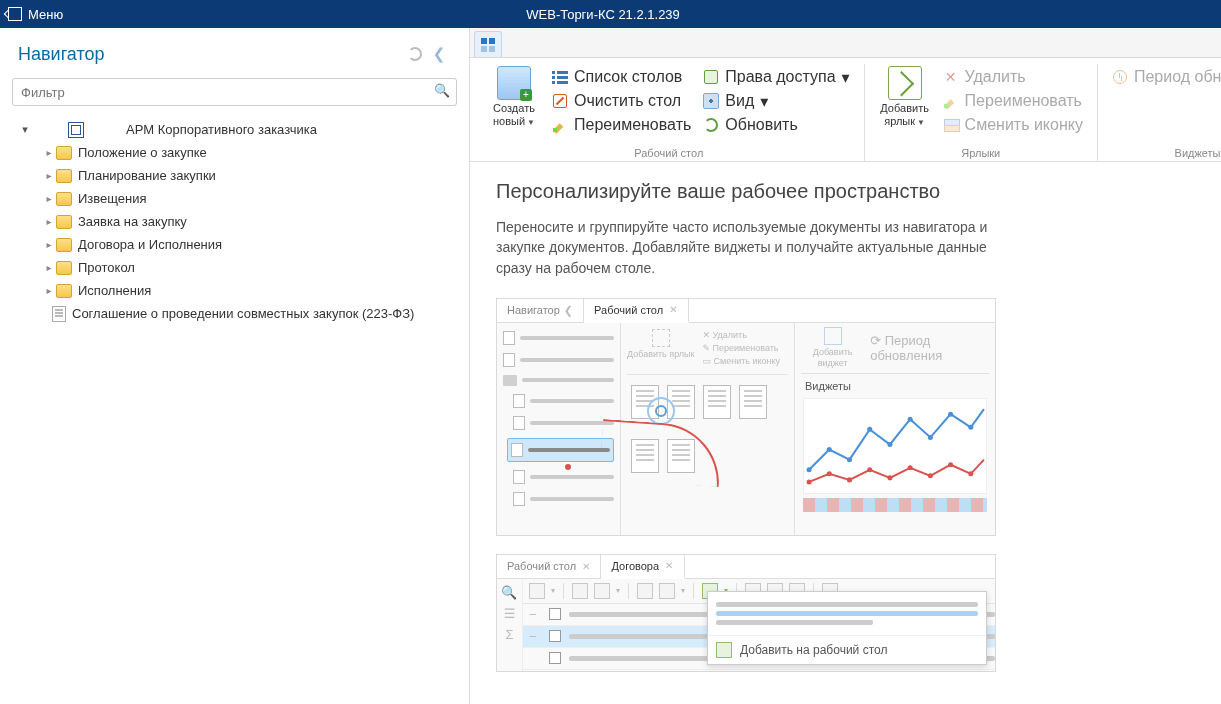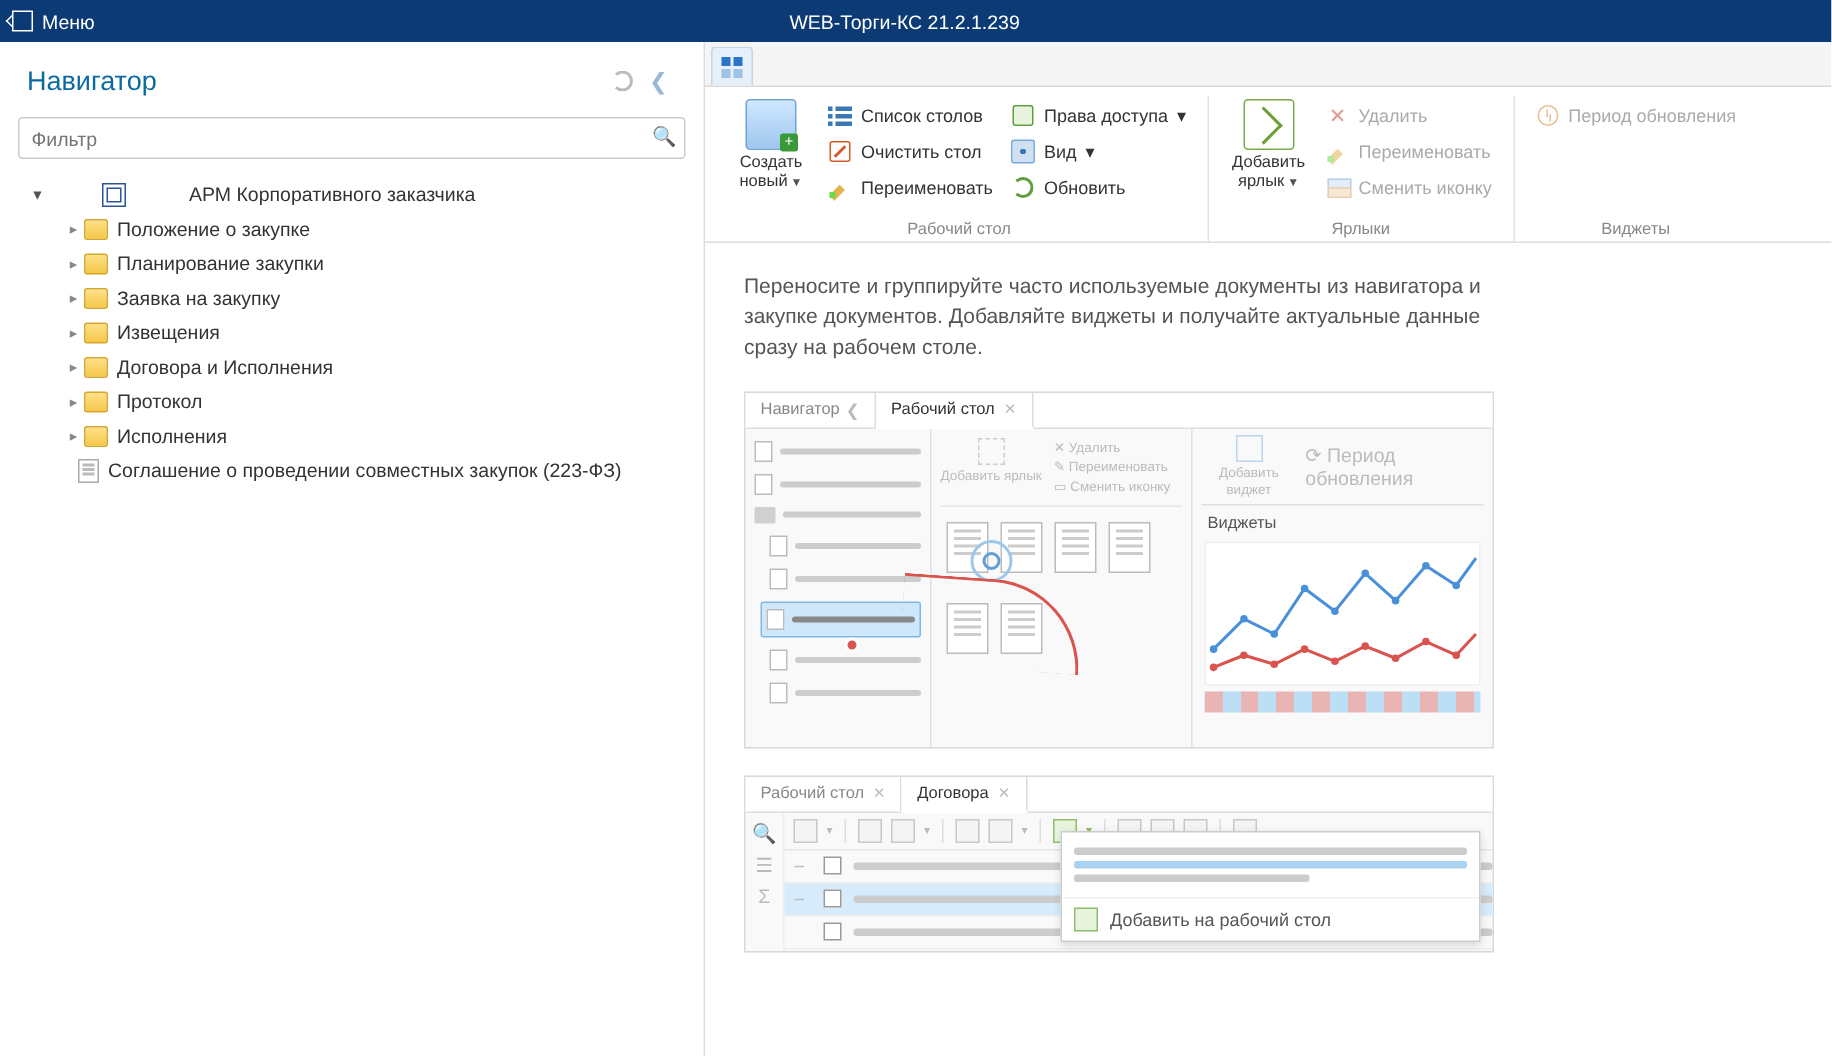--- a/index.html
+++ b/index.html
@@ -51,21 +51,21 @@
 .ribbon { display:flex; border-bottom:1px solid #ddd; padding: 6px 4px 0; min-height:104px; }
 .ribbon-group { border-right:1px solid #e0e0e0; padding: 0 10px 2px; display:flex; flex-direction:column; align-items:center; }
 .ribbon-group:last-child{border-right:none;}
 .ribbon-group-body { display:flex; align-items:flex-start; gap:4px; flex:1; }
 .ribbon-group-title { font-size:11px; color:#888; padding-top:4px; }
 .big-btn { display:flex; flex-direction:column; align-items:center; width:60px; text-align:center; cursor:pointer; padding:2px 2px; }
 .big-btn .big-icon { width:34px; height:34px; margin-bottom:2px; position:relative; }
 .big-btn .lbl { font-size:11px; line-height:13px; color:#333; }
 .big-btn .dd { font-size:8px; margin-left:2px; color:#555; }
 .small-col { display:flex; flex-direction:column; gap:2px; padding-top:2px; }
-.small-btn { display:flex; align-items:center; gap:6px; height:22px; padding:0 4px; cursor:pointer; font-size:12px; color:#333; white-space:nowrap;}
+.small-btn { display:flex; align-items:center; gap:6px; height:22px; padding:0 4px; cursor:pointer; font-size:16px; color:#333; white-space:nowrap;}
 .sm-icon{ width:16px; height:16px; display:inline-block; position:relative; flex-shrink:0;}
 .muted{ color:#aaa;}
 .muted .sm-icon{opacity:.55;}
 
 .icon-create{background:linear-gradient(#cfe8ff,#9fc6ee);border:1px solid #6fa3d6;border-radius:3px;}
 .icon-create::after{content:"+";position:absolute;right:-2px;bottom:-2px;width:12px;height:12px;background:#3a9a3a;color:#fff;font-size:10px;line-height:12px;text-align:center;border-radius:2px;}
 .icon-yarlyk{border:1px solid #7aa84b;border-radius:3px;display:flex;align-items:center;justify-content:center;}
 .icon-yarlyk::before{content:"";width:16px;height:16px;border:2px solid #6aa033;border-left:none;border-bottom:none;transform:rotate(45deg) translate(-2px,3px);}
 .icon-widget{background:
  linear-gradient(#4a86c7,#4a86c7) 2px 2px/12px 12px no-repeat,
@@ -183,26 +183,26 @@
         <span class="tree-label">Положение о закупке</span>
       </div>
       <div class="tree-row lvl1">
         <span class="caret right"></span>
         <span class="folder-icon fld-yellow"></span>
         <span class="tree-label">Планирование закупки</span>
       </div>
       <div class="tree-row lvl1">
         <span class="caret right"></span>
         <span class="folder-icon fld-yellow"></span>
+        <span class="tree-label">Извещения</span>
+      </div>
+      <div class="tree-row lvl1">
+        <span class="caret right"></span>
+        <span class="folder-icon fld-yellow"></span>
         <span class="tree-label">Заявка на закупку</span>
-      </div>
-      <div class="tree-row lvl1">
-        <span class="caret right"></span>
-        <span class="folder-icon fld-yellow"></span>
-        <span class="tree-label">Извещения</span>
       </div>
       <div class="tree-row lvl1">
         <span class="caret right"></span>
         <span class="folder-icon fld-yellow"></span>
         <span class="tree-label">Договора и Исполнения</span>
       </div>
       <div class="tree-row lvl1">
         <span class="caret right"></span>
         <span class="folder-icon fld-yellow"></span>
         <span class="tree-label">Протокол</span>
@@ -299,20 +299,21 @@
                 <span class="sm-icon ic-clock"></span>
                 <span>Период обновления</span>
               </div>
           </div>
         </div>
         <div class="ribbon-group-title">Виджеты</div>
       </div>
     </div>
 
     <div class="workspace">
+      <div class="ws-title">Персонализируйте ваше рабочее пространство</div>
       <div class="ws-desc">Переносите и группируйте часто используемые документы из навигатора и закупке документов. Добавляйте виджеты и получайте актуальные данные сразу на рабочем столе.</div>
 
       <div class="illus">
 
         <div class="illus-card tall">
           <div class="illus-tabs">
             <div class="illus-tab">
                 <span>Навигатор</span>
                 <span style="margin-left:auto;color:#bbb;">❮</span>
               </div>

